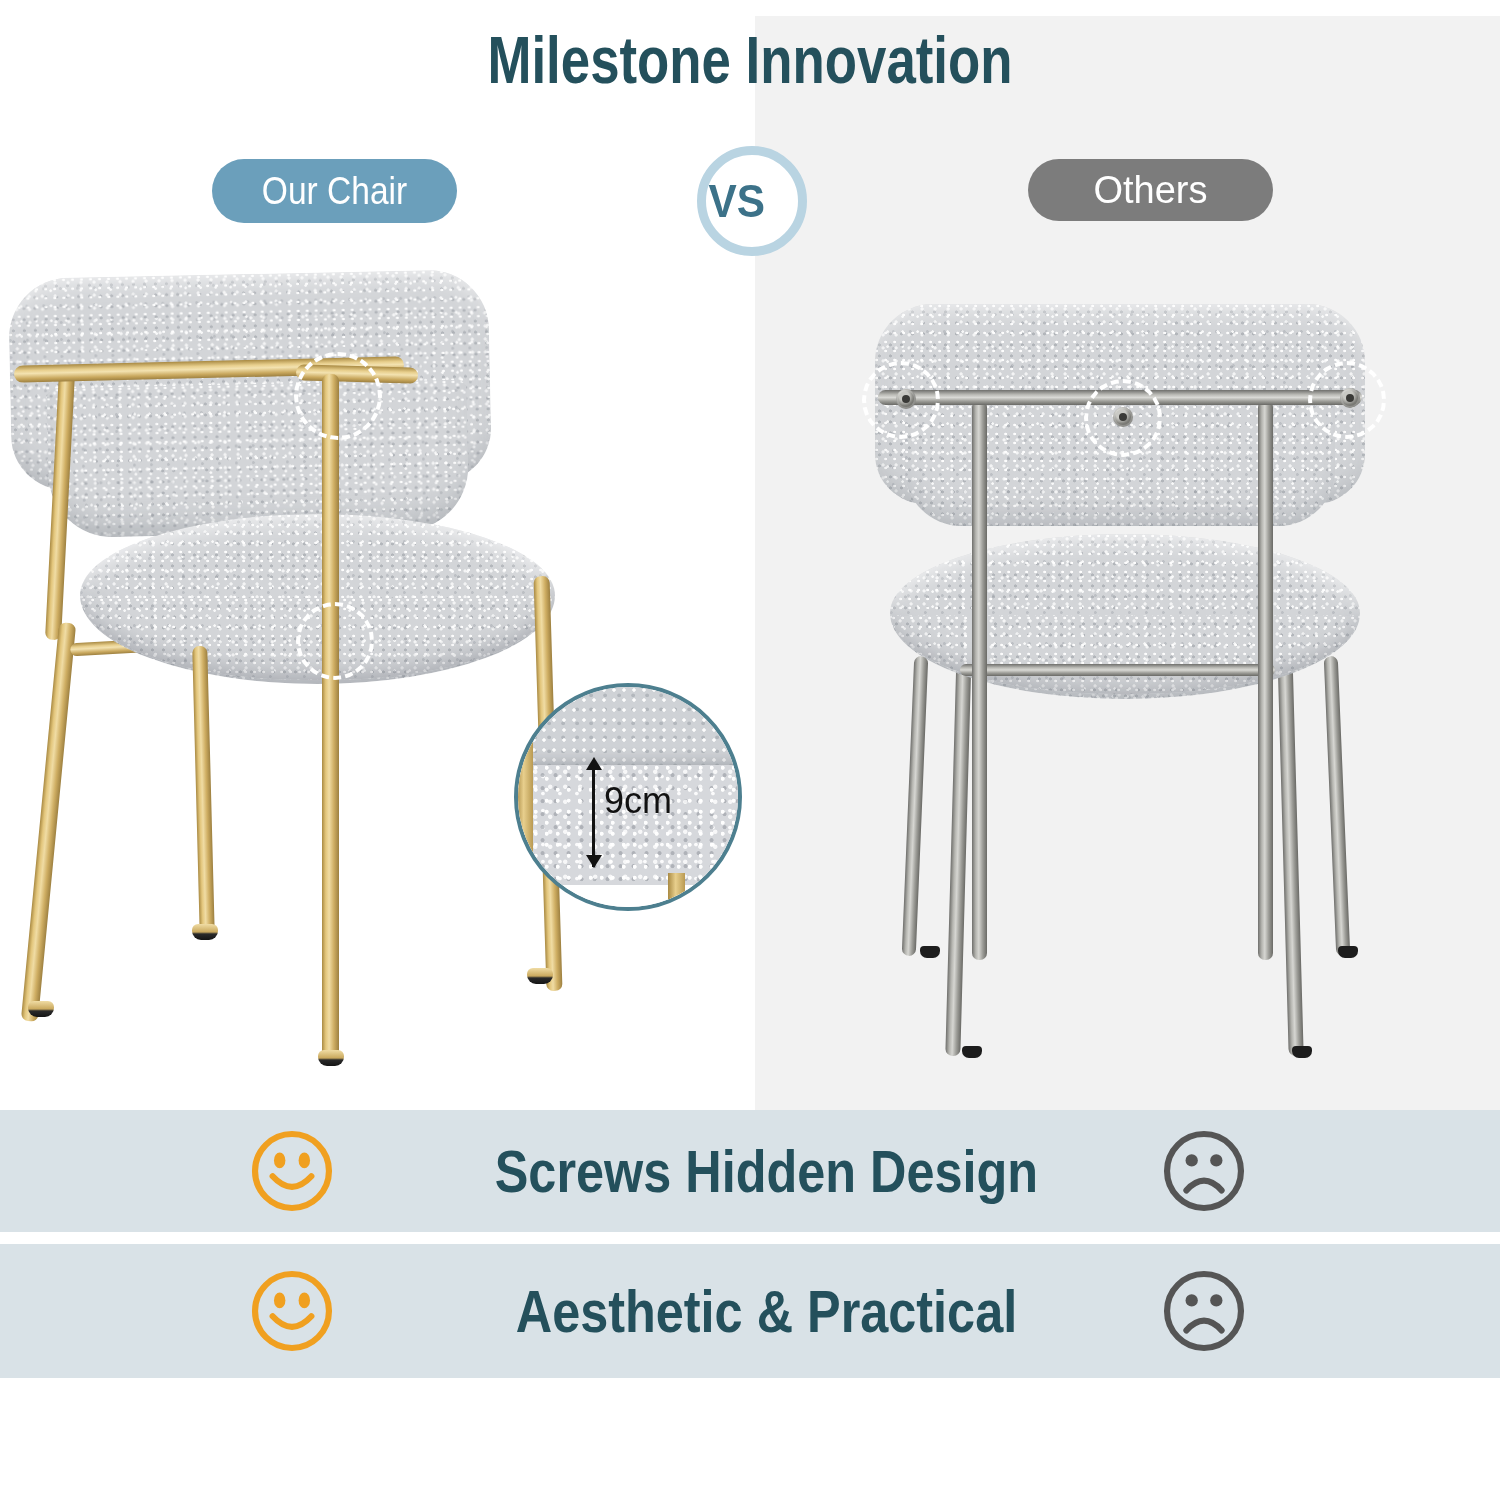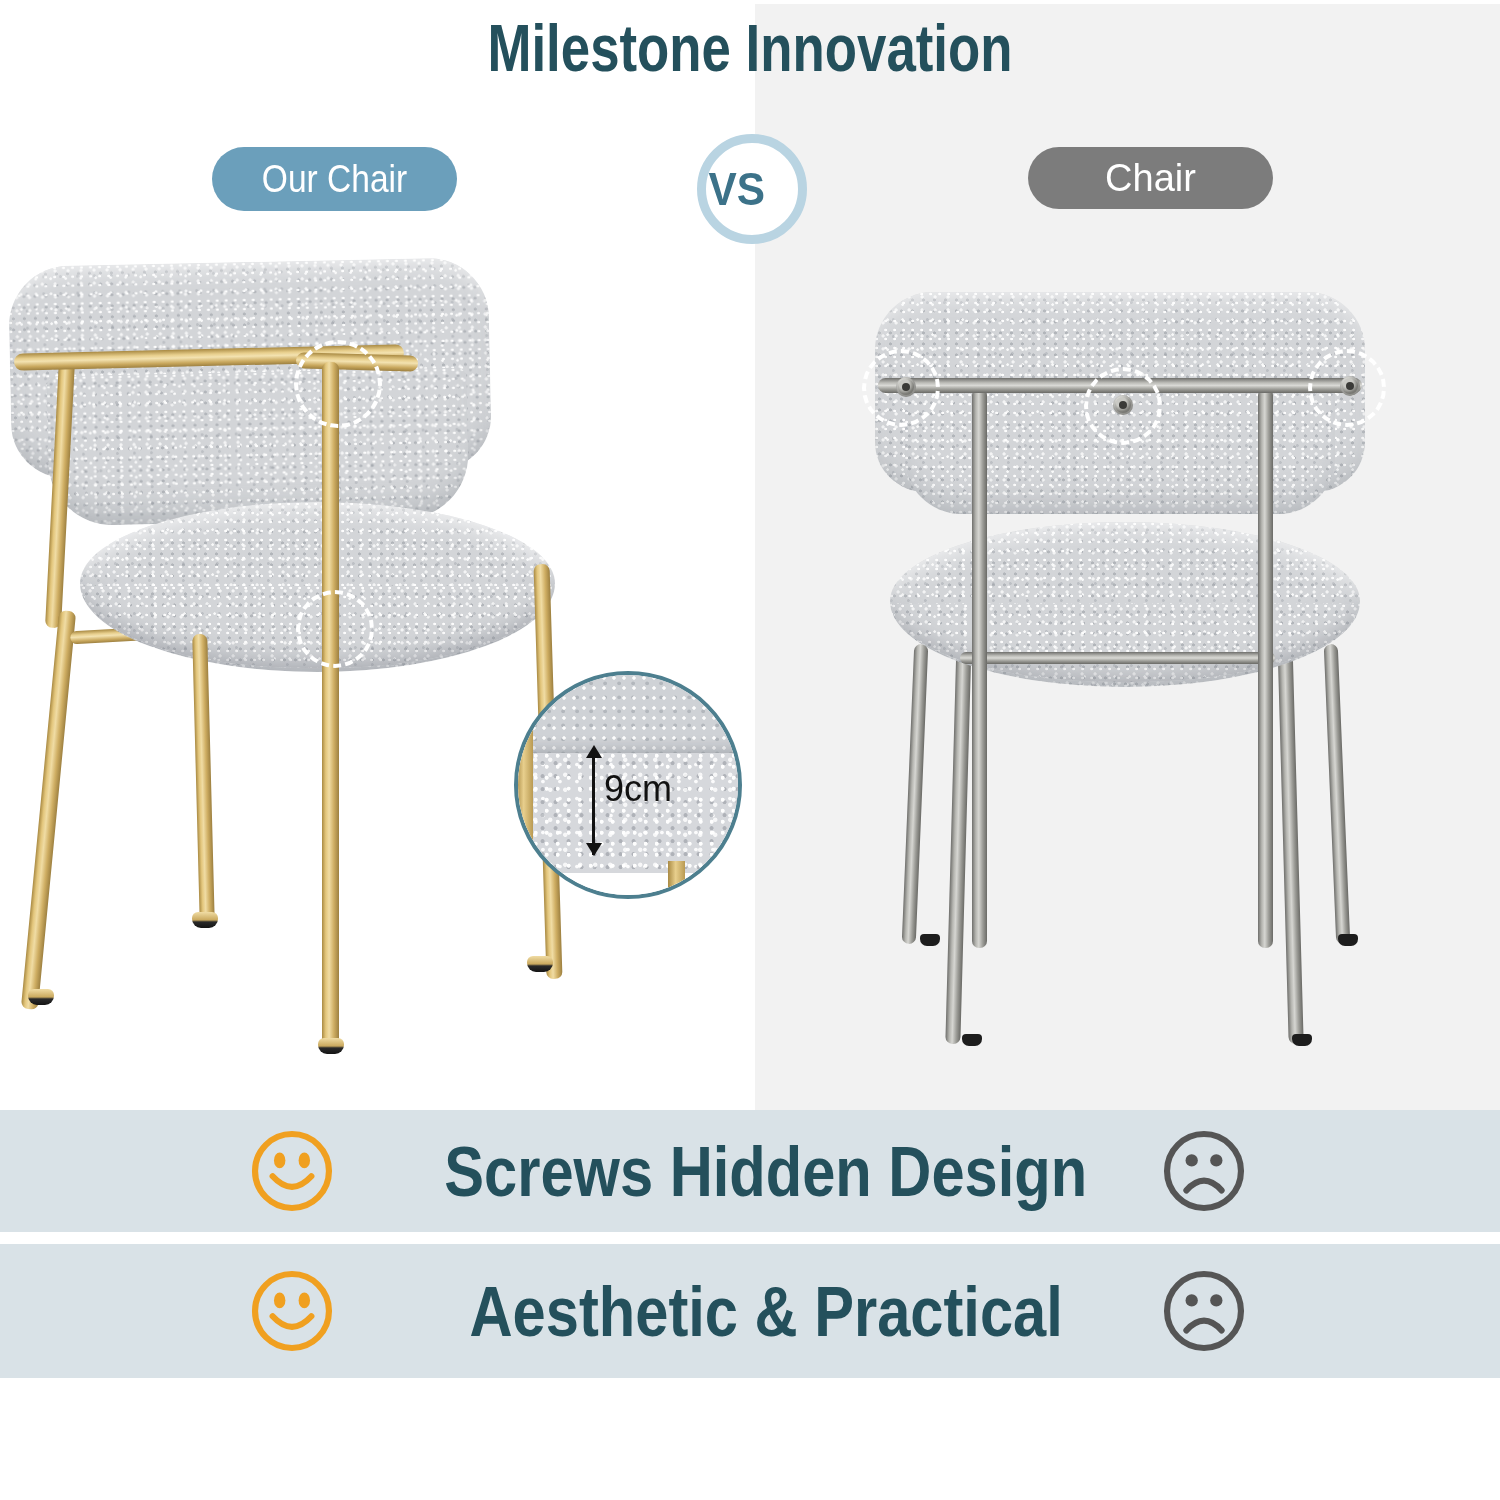--- a/index.html
+++ b/index.html
@@ -5,21 +5,21 @@
   * { margin:0; padding:0; box-sizing:border-box; }
   html,body { width:1500px; height:1500px; }
   body {
     font-family:"Liberation Sans", sans-serif;
     background:#ffffff;
     position:relative;
     overflow:hidden;
   }
 
   
-  .hero { position:absolute; left:0; top:4px; width:1216px; height:1108px; }
+  .hero { position:absolute; left:0; top:16px; width:1216px; height:1108px; }
   .hero-bg-left  { position:absolute; left:0;   top:0; width:755px; height:1108px; background:#ffffff; }
   .hero-bg-right { position:absolute; left:755px; top:0; width:745px; height:1108px; background:#f2f2f2; }
 
   
   .title {
     position:absolute; left:0; top:8px; width:1500px;
     text-align:center;
     font-size:66px;
     font-weight:bold;
     color:#24505c;
@@ -228,21 +228,21 @@
     background:#d9e2e7;
     display:flex; align-items:center;
   }
   .frow:last-child { margin-bottom:0; height:134px; }
   .f-good { position:absolute; left:248px; top:50%; transform:translateY(-50%); width:88px; height:88px; }
   .f-bad  { position:absolute; left:1160px; top:50%; transform:translateY(-50%); width:88px; height:88px; }
   .f-label {
     position:absolute; left:0; right:0; top:50%;
     transform:translateY(-50%);
     text-align:center;
-    font-size:71px; font-weight:bold; color:#24505c;
+    font-size:60px; font-weight:bold; color:#24505c;
     white-space:nowrap;
     pointer-events:none;
     margin-left:32px;
   }
   .f-label span { display:inline-block; transform:scaleX(0.84); }
 </style>
 </head>
 <body>
 
 <div class="hero">
@@ -254,21 +254,21 @@
 
   <div class="pill pill-our">
     <span>Our Chair</span>
   </div>
 
   <div class="vs-badge">
     <span>VS</span>
   </div>
 
   <div class="pill pill-others">
-    <span>Chair</span>
+    <span>Others</span>
   </div>
 
   <div>
     <div class="chair our-backrest fabric"></div>
     <div class="chair our-backrest-lower fabric"></div>
     <div class="chair our-post-l gold"></div>
     <div class="chair our-leg-bl gold"></div>
     <div class="chair our-rail-b gold-h"></div>
     <div class="chair our-seat fabric"></div>
     <div class="chair our-seat-band fabric"></div>

